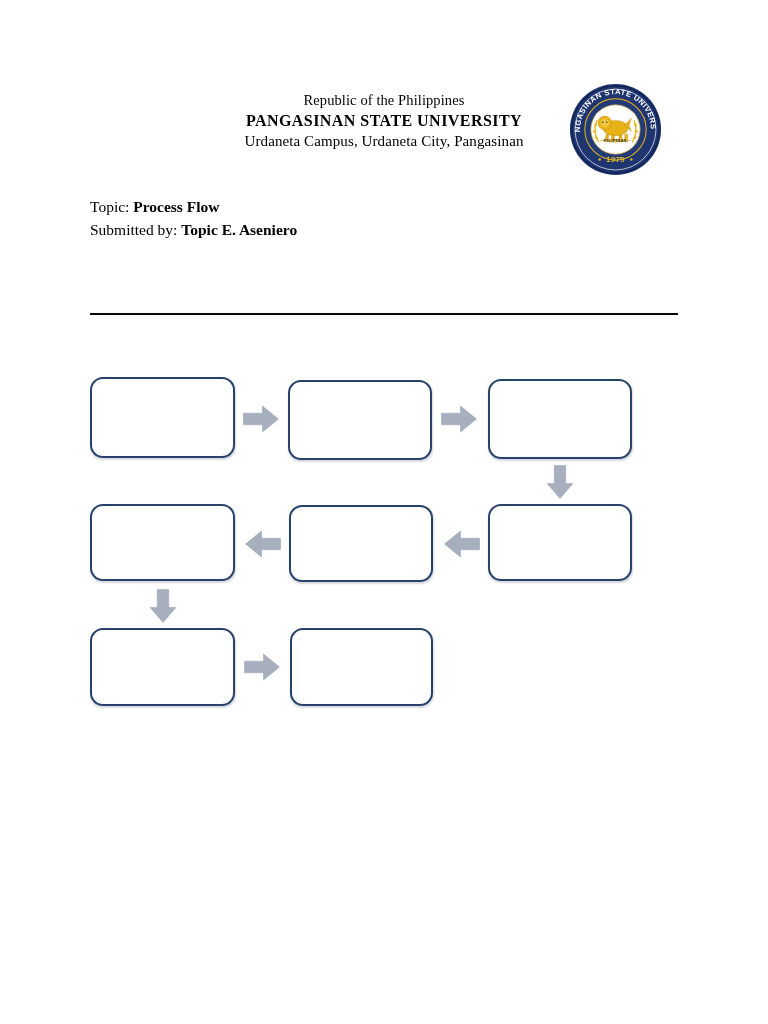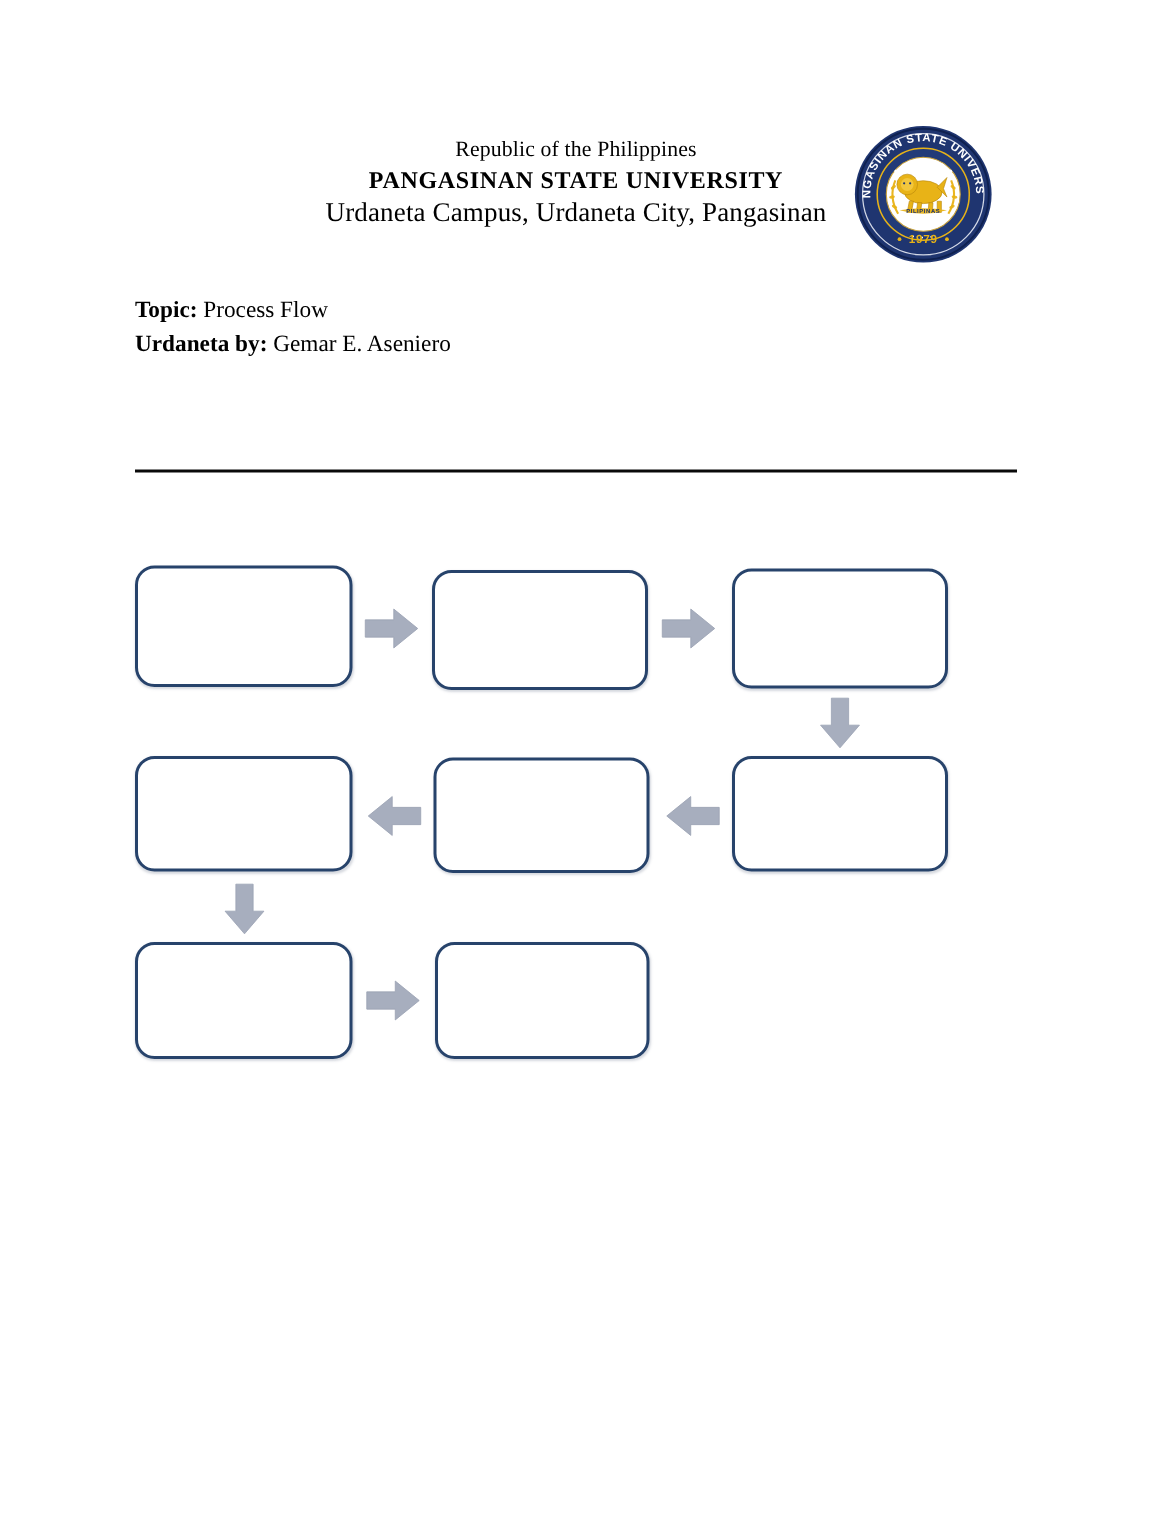--- a/index.html
+++ b/index.html
@@ -35,21 +35,21 @@
     line-height: 20px;
     letter-spacing: 0.1px;
   }
   .lh-line2 {
     font-size: 16px;
     font-weight: bold;
     line-height: 21px;
     letter-spacing: 0.45px;
   }
   .lh-line3 {
-    font-size: 18px;
+    font-size: 15px;
     line-height: 21px;
     letter-spacing: 0.1px;
   }
 
   
   .seal {
     position: absolute;
     left: 569px;
     top: 83px;
     width: 93px;
@@ -62,22 +62,22 @@
     position: absolute;
     left: 90px;
     top: 196px;
     width: 600px;
   }
   .meta-row {
     font-size: 15.5px;
     line-height: 22.5px;
     white-space: nowrap;
   }
-  .meta-label { font-weight: bold; }
-  .meta-value { font-weight: normal; }
+  .meta-label { font-weight: normal; }
+  .meta-value { font-weight: bold; }
 
   
   .divider {
     position: absolute;
     left: 90px;
     top: 313px;
     width: 588px;
     height: 0;
     border-top: 2.2px solid #0a0a0a;
   }
@@ -198,22 +198,22 @@
       <circle cx="67" cy="82.2" r="1.35" fill="#E8B317"></circle>
     </svg>
   </div>
 
   <div class="meta">
     <div class="meta-row">
       <span class="meta-label">Topic:</span>
       <span class="meta-value">Process Flow</span>
     </div>
     <div class="meta-row">
-      <span class="meta-label">Urdaneta by:</span>
-      <span class="meta-value">Gemar E. Aseniero</span>
+      <span class="meta-label">Submitted by:</span>
+      <span class="meta-value">Topic E. Aseniero</span>
     </div>
   </div>
 
   <div class="divider"></div>
 
   <div class="flow" id="flow-root">
       <div class="node" style="left: 90px; top: 377px; width: 145px; height: 81px; border-color: rgb(39, 67, 107); background: rgb(255, 255, 255);">
         <span class="node-label"></span>
       </div>
       <div class="node" style="left: 288px; top: 380px; width: 144px; height: 80px; border-color: rgb(39, 67, 107); background: rgb(255, 255, 255);">

